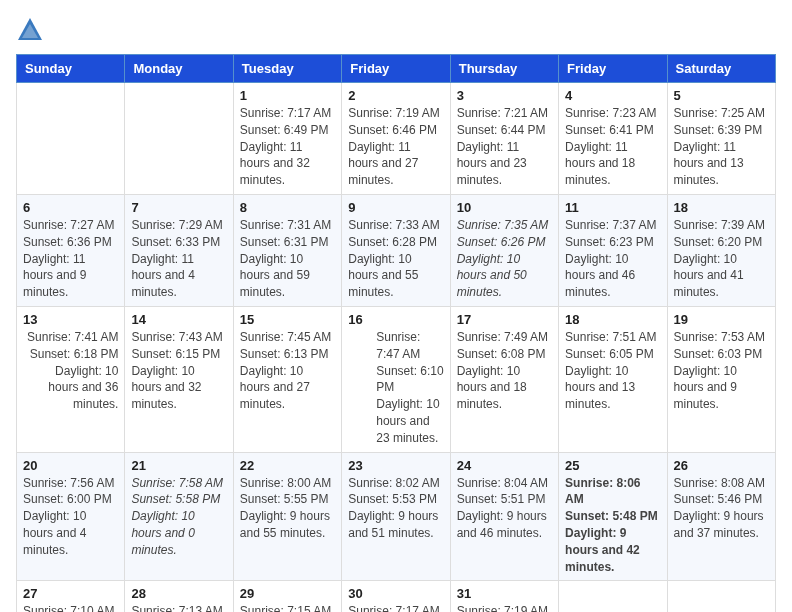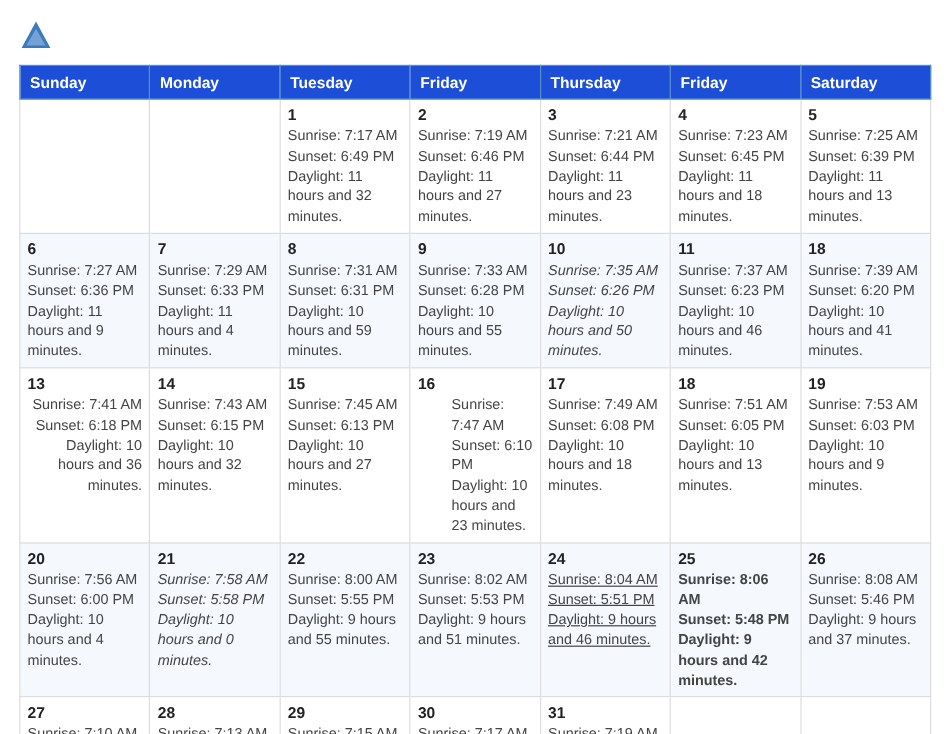--- a/index.html
+++ b/index.html
@@ -145,21 +145,21 @@
         </td>
         <td>
           <span class="day-number">3</span>
           <div class="day-info" style="white-space: pre-line;">Sunrise: 7:21 AM
 Sunset: 6:44 PM
 Daylight: 11 hours and 23 minutes.</div>
         </td>
         <td>
           <span class="day-number">4</span>
           <div class="day-info" style="white-space: pre-line;">Sunrise: 7:23 AM
-Sunset: 6:45 PM
+Sunset: 6:41 PM
 Daylight: 11 hours and 18 minutes.</div>
         </td>
         <td>
           <span class="day-number">5</span>
           <div class="day-info" style="white-space: pre-line;">Sunrise: 7:25 AM
 Sunset: 6:39 PM
 Daylight: 11 hours and 13 minutes.</div>
         </td>
       </tr>
       <tr>
@@ -270,21 +270,21 @@
 Daylight: 9 hours and 55 minutes.</div>
         </td>
         <td>
           <span class="day-number">23</span>
           <div class="day-info" style="white-space: pre-line;">Sunrise: 8:02 AM
 Sunset: 5:53 PM
 Daylight: 9 hours and 51 minutes.</div>
         </td>
         <td>
           <span class="day-number">24</span>
-          <div class="day-info" style="white-space: pre-line; text-decoration: underline;">Sunrise: 8:04 AM
+          <div class="day-info" style="white-space: pre-line;">Sunrise: 8:04 AM
 Sunset: 5:51 PM
 Daylight: 9 hours and 46 minutes.</div>
         </td>
         <td>
           <span class="day-number">25</span>
           <div class="day-info" style="white-space: pre-line; font-weight: bold;">Sunrise: 8:06 AM
 Sunset: 5:48 PM
 Daylight: 9 hours and 42 minutes.</div>
         </td>
         <td>

